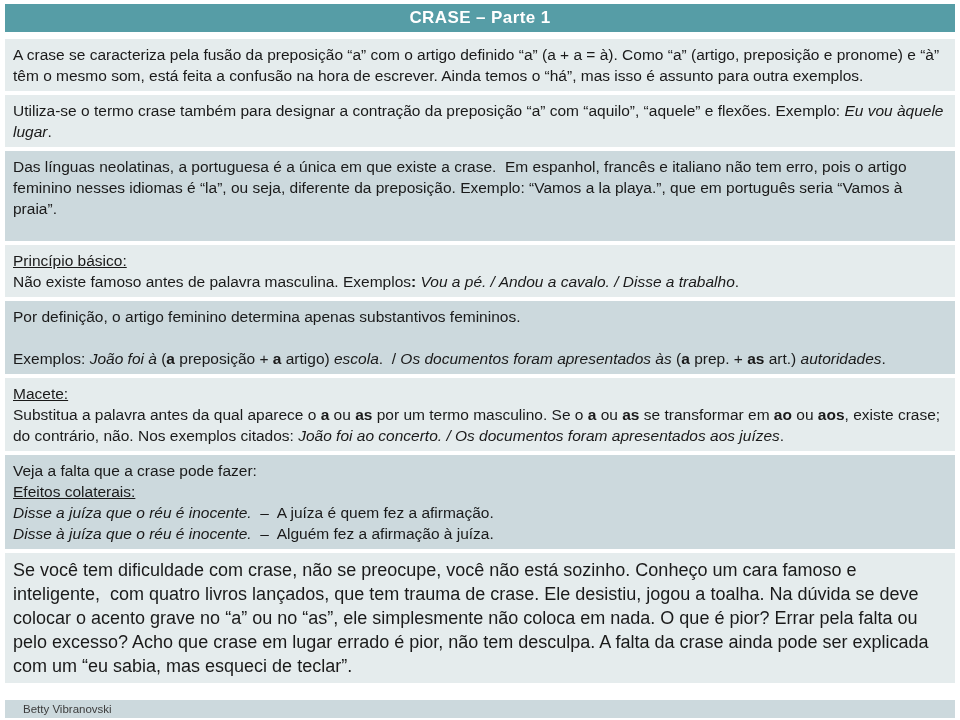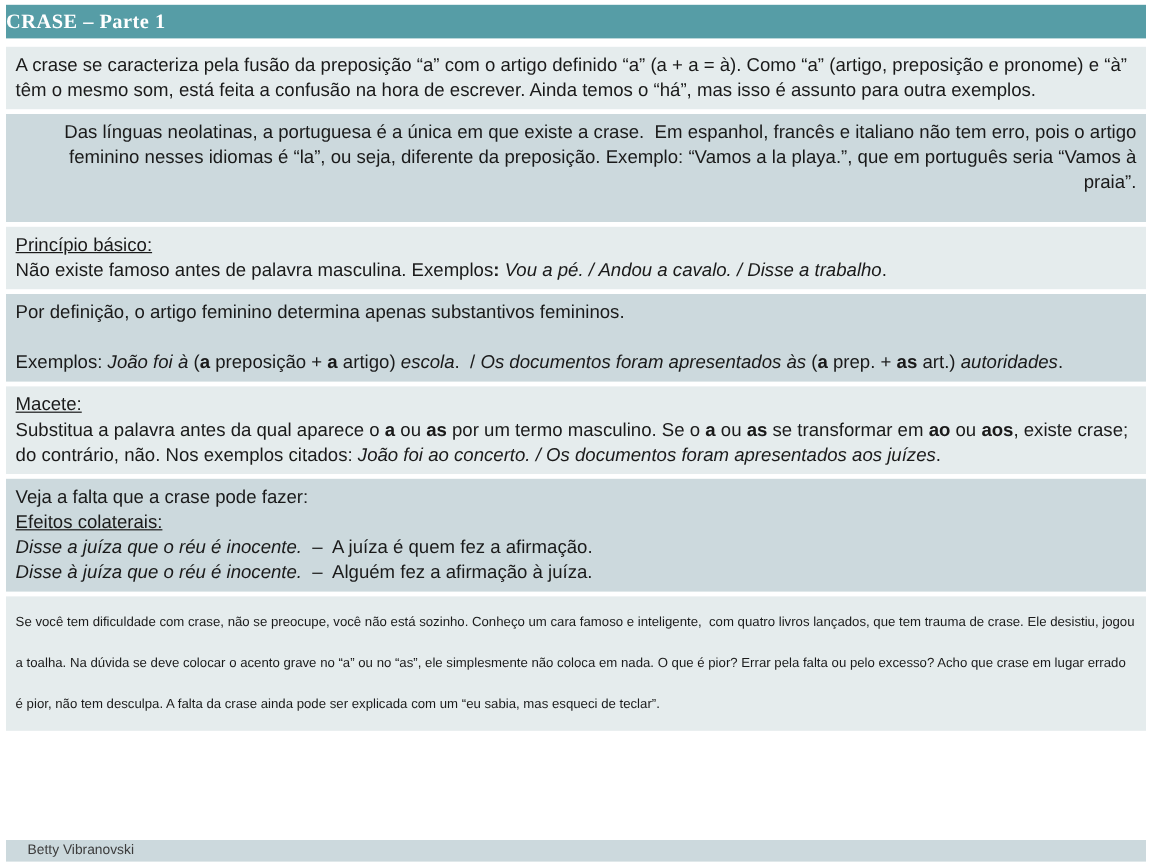--- a/index.html
+++ b/index.html
@@ -20,39 +20,38 @@
   }
   .slide{
     width:960px;height:720px;
     padding:4px 5px 2px 5px;
     display:flex;flex-direction:column;gap:4px;
     background:var(--page-bg);
   }
   .titlebar{
     flex:0 0 28px;
     background:var(--header-bg);
-    display:flex;align-items:center;justify-content:flex-start;
+    display:flex;align-items:center;justify-content:center;
     margin-bottom:3px;
-    font-family:Liberation Serif, serif;
   }
   .titlebar h1{
     margin:0;
     font-size:17px;font-weight:bold;letter-spacing:.4px;
     color:var(--header-text);
   }
   .sec{
     flex:0 0 auto;
     padding:5px 8px;
     font-size:15.5px;line-height:21px;
     color:var(--text-color);
   }
   .sec.light{background:var(--light-bg);}
   .sec.dark{background:var(--dark-bg);}
-  .sec.pad-b{padding-bottom:22px;text-align:right;}
-  .sec.lh-lg{font-size:11px;line-height:34px;}
+  .sec.pad-b{padding-bottom:22px;}
+  .sec.lh-lg{font-size:18px;line-height:24px;}
   .sec p{margin:0;}
   .f-i{font-style:italic;}
   .f-b{font-weight:bold;}
   .f-u{text-decoration:underline;}
   .footer{
     margin-top:auto;
     flex:0 0 18px;
     background:var(--dark-bg);
     display:flex;align-items:center;
     padding:0 18px;
@@ -67,20 +66,23 @@
 <div class="slide">
 
   <header class="titlebar">
     <h1>CRASE – Parte 1</h1>
   </header>
 
   <section class="sec light">
       <p><span>A crase se caracteriza pela fusão da preposição “a” com o artigo definido “a” (a + a = à). Como “a” (artigo, preposição e pronome) e “à” têm o mesmo som, está feita a confusão na hora de escrever. Ainda temos o “há”, mas isso é assunto para outra exemplos.</span></p>
     </section>
 
+  <section class="sec light">
+      <p><span>Utiliza-se o termo crase também para designar a contração da preposição “a” com “aquilo”, “aquele” e flexões. Exemplo: </span><span class="f-i">Eu vou àquele lugar</span><span>.</span></p>
+    </section>
 
   <section class="sec dark pad-b">
       <p><span>Das línguas neolatinas, a portuguesa é a única em que existe a crase. &nbsp;Em espanhol, francês e italiano não tem erro, pois o artigo feminino nesses idiomas é “la”, ou seja, diferente da preposição. Exemplo: “Vamos a la playa.”, que em português seria “Vamos à praia”.</span></p>
     </section>
 
   <section class="sec light">
       <p><span class="f-u">Princípio básico:</span></p>
       <p><span>Não existe famoso antes de palavra masculina. Exemplos</span><span class="f-b">:</span><span> </span><span class="f-i">Vou a pé. / Andou a cavalo. / Disse a trabalho</span><span>.</span></p>
     </section>
 

